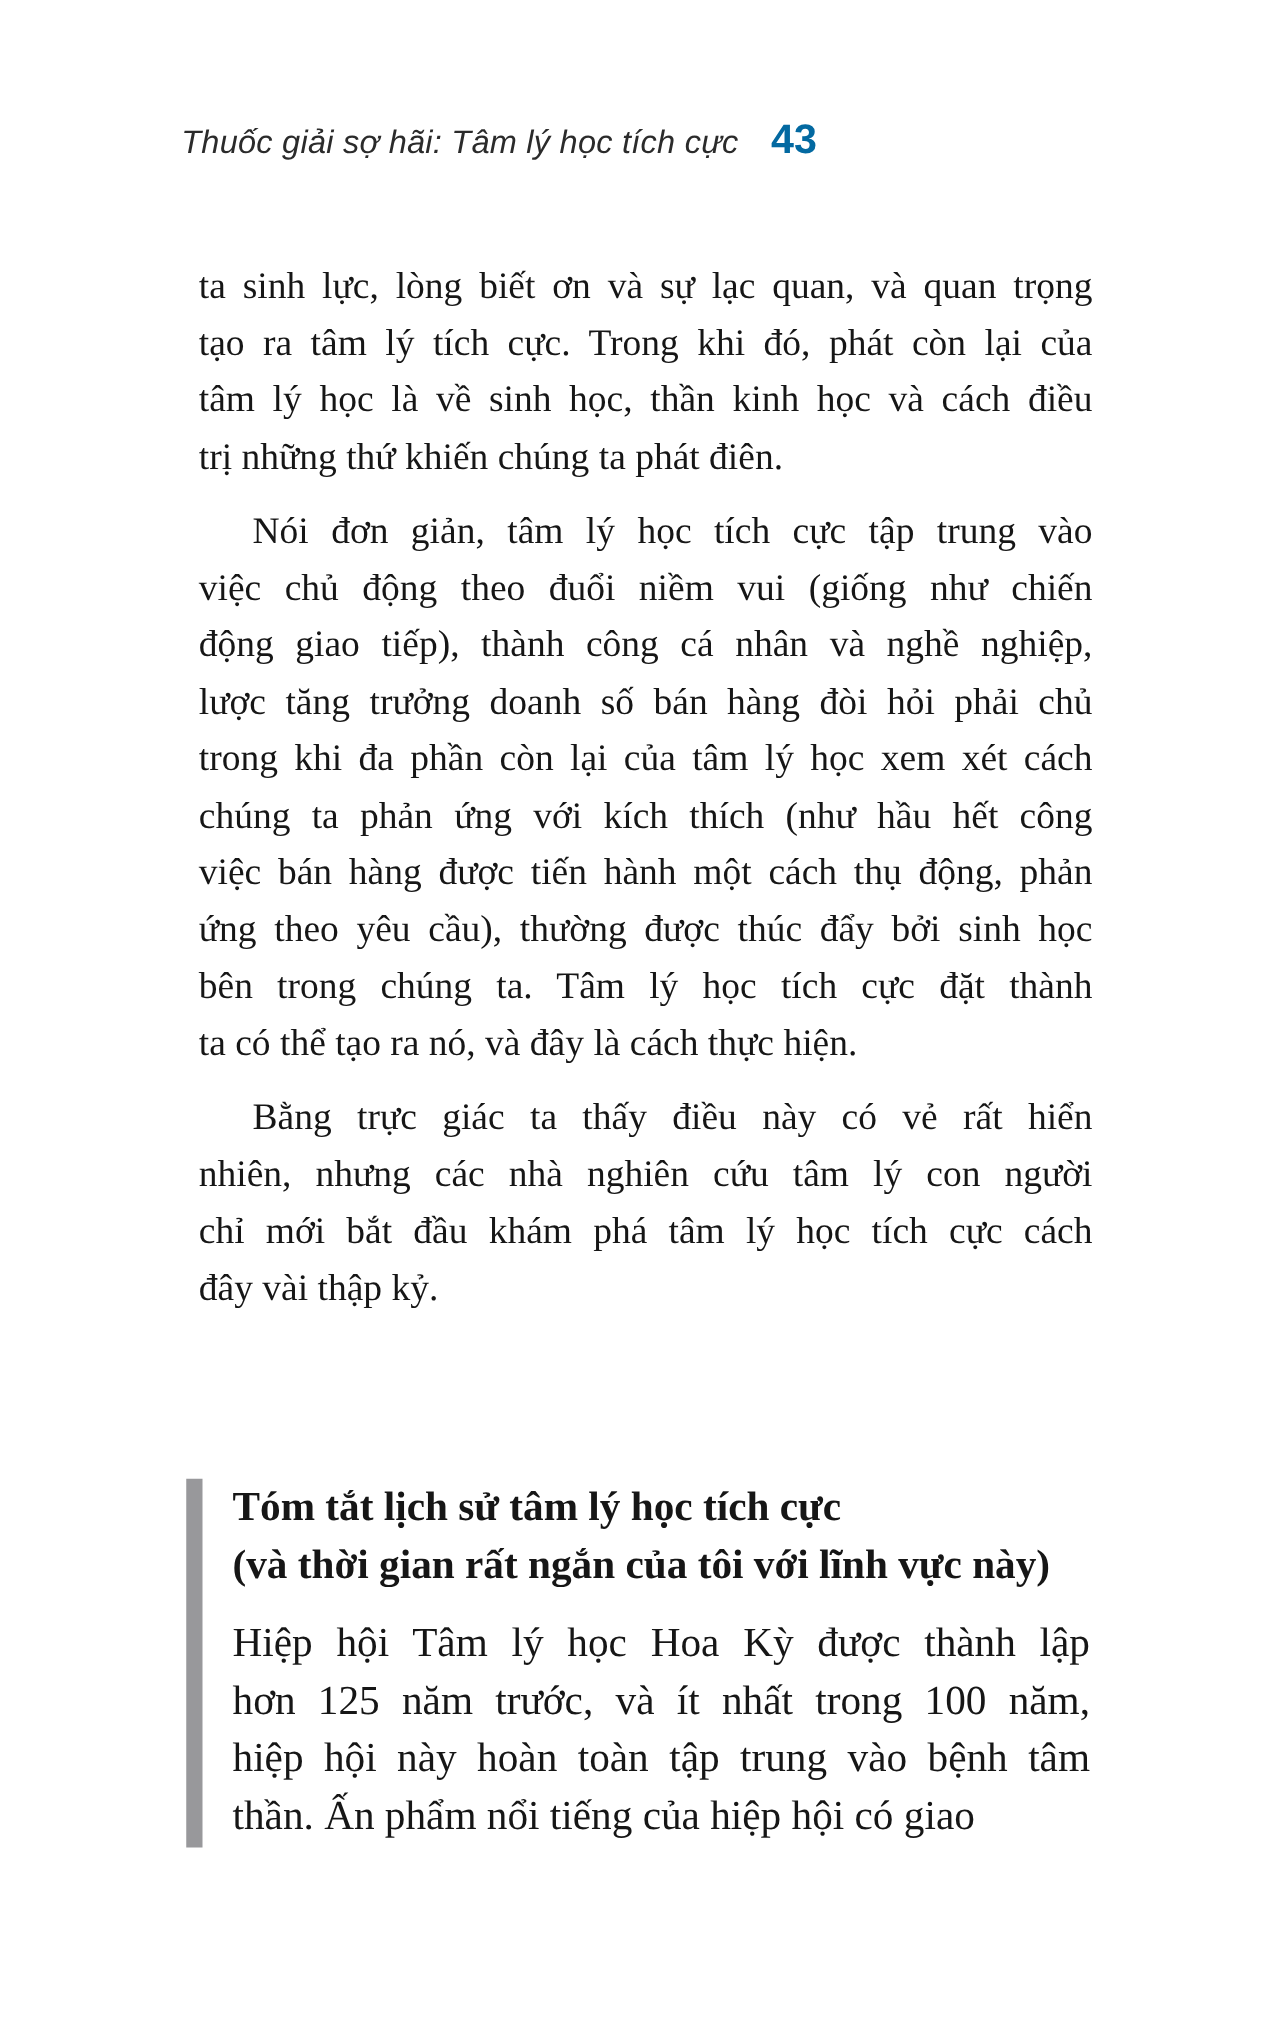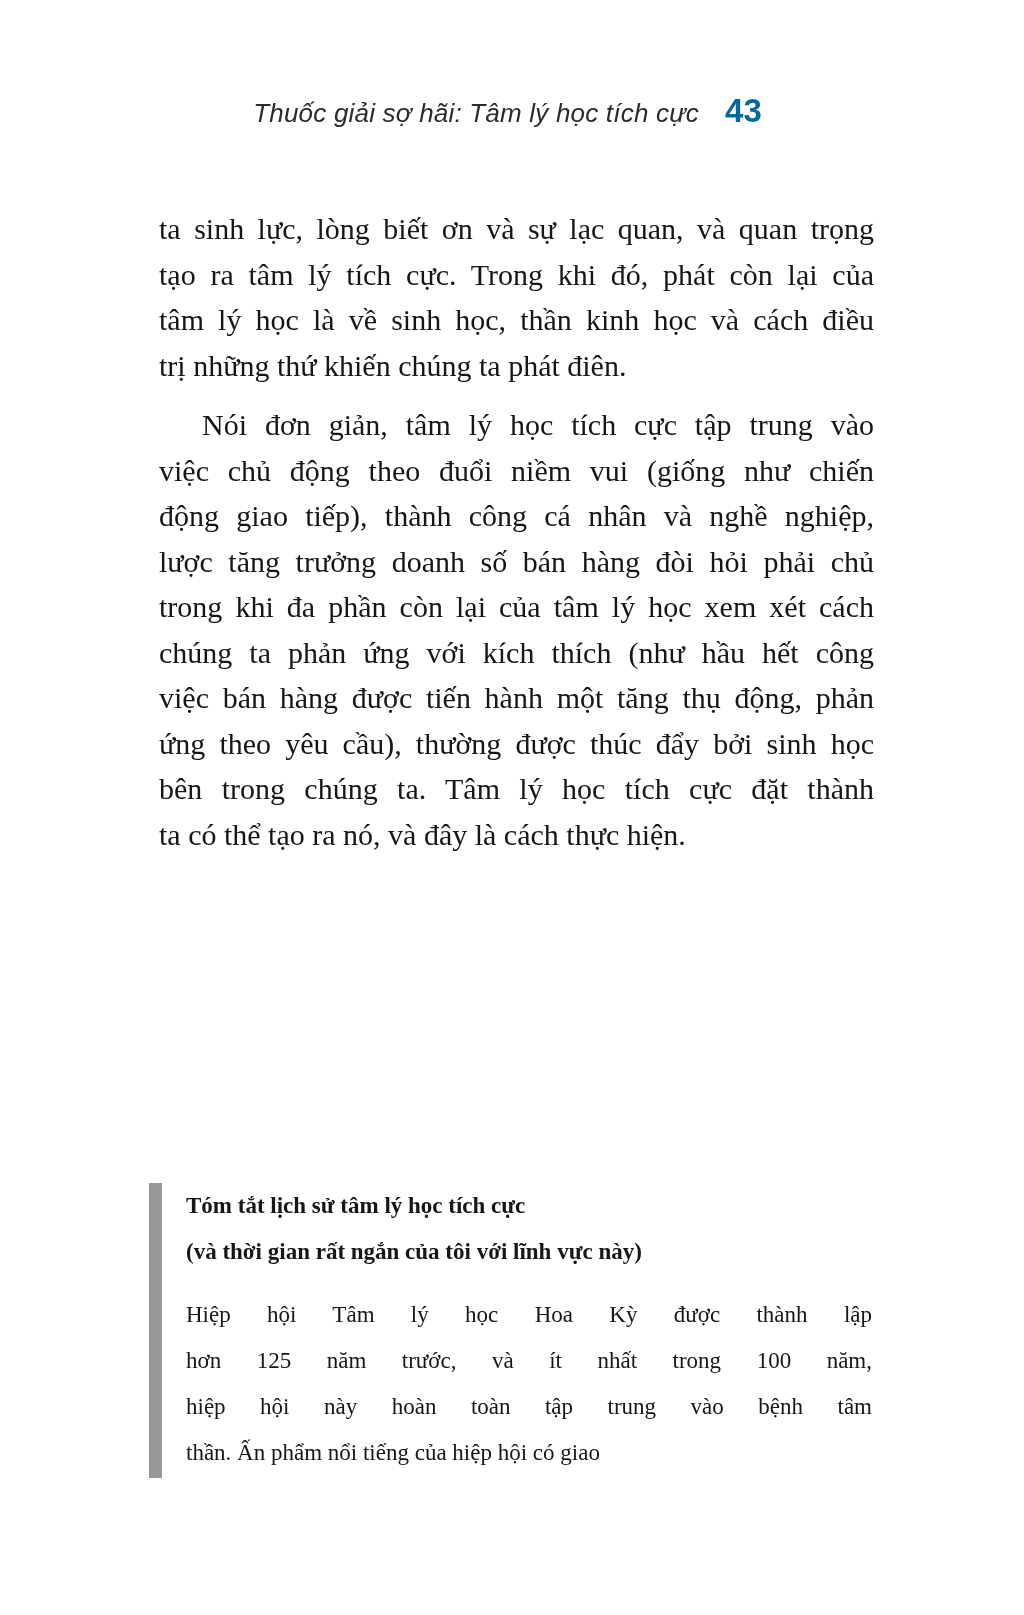--- a/index.html
+++ b/index.html
@@ -17,21 +17,21 @@
     color: #161616;
   }
 
   
   #running-header {
     position: absolute;
     top: 92px;
     left: 145px;
     width: 725px;
     display: flex;
-    justify-content: center;
+    justify-content: flex-start;
     align-items: baseline;
     gap: 26px;
     font-family: "Liberation Sans", "DejaVu Sans", sans-serif;
   }
   #running-title {
     font-style: italic;
     font-size: 26px;
     color: #2b2b2b;
     letter-spacing: 0.2px;
     white-space: nowrap;
@@ -76,21 +76,21 @@
     align-items: stretch;
   }
   #callout-bar {
     width: 13px;
     min-height: 295px;
     margin-right: 24px;
     flex: 0 0 auto;
   }
   #callout-content {
     width: 686px;
-    font-size: 23px;
+    font-size: 33px;
   }
   #callout-heading {
     font-weight: 700;
     line-height: 46px;
     margin-bottom: 17px;
   }
   #callout-heading .line,
   #callout-heading .line.last {
     text-align: left;
     text-align-last: left;
@@ -117,24 +117,30 @@
         <div class="line">tâm lý học là về sinh học, thần kinh học và cách điều</div>
         <div class="line last">trị những thứ khiến chúng ta phát điên.</div>
       </div>
     <div class="para indent">
         <div class="line">Nói đơn giản, tâm lý học tích cực tập trung vào</div>
         <div class="line">việc chủ động theo đuổi niềm vui (giống như chiến</div>
         <div class="line">động giao tiếp), thành công cá nhân và nghề nghiệp,</div>
         <div class="line">lược tăng trưởng doanh số bán hàng đòi hỏi phải chủ</div>
         <div class="line">trong khi đa phần còn lại của tâm lý học xem xét cách</div>
         <div class="line">chúng ta phản ứng với kích thích (như hầu hết công</div>
-        <div class="line">việc bán hàng được tiến hành một tăng thụ động, phản</div>
+        <div class="line">việc bán hàng được tiến hành một cách thụ động, phản</div>
         <div class="line">ứng theo yêu cầu), thường được thúc đẩy bởi sinh học</div>
         <div class="line">bên trong chúng ta. Tâm lý học tích cực đặt thành</div>
         <div class="line last">ta có thể tạo ra nó, và đây là cách thực hiện.</div>
+      </div>
+    <div class="para indent">
+        <div class="line">Bằng trực giác ta thấy điều này có vẻ rất hiển</div>
+        <div class="line">nhiên, nhưng các nhà nghiên cứu tâm lý con người</div>
+        <div class="line">chỉ mới bắt đầu khám phá tâm lý học tích cực cách</div>
+        <div class="line last">đây vài thập kỷ.</div>
       </div>
   </div>
 
   <div id="callout">
     <div id="callout-bar" style="background: rgb(152, 152, 155);"></div>
     <div id="callout-content">
       <div id="callout-heading">
           <div class="line">Tóm tắt lịch sử tâm lý học tích cực</div>
           <div class="line last">(và thời gian rất ngắn của tôi với lĩnh vực này)</div>
         </div>

